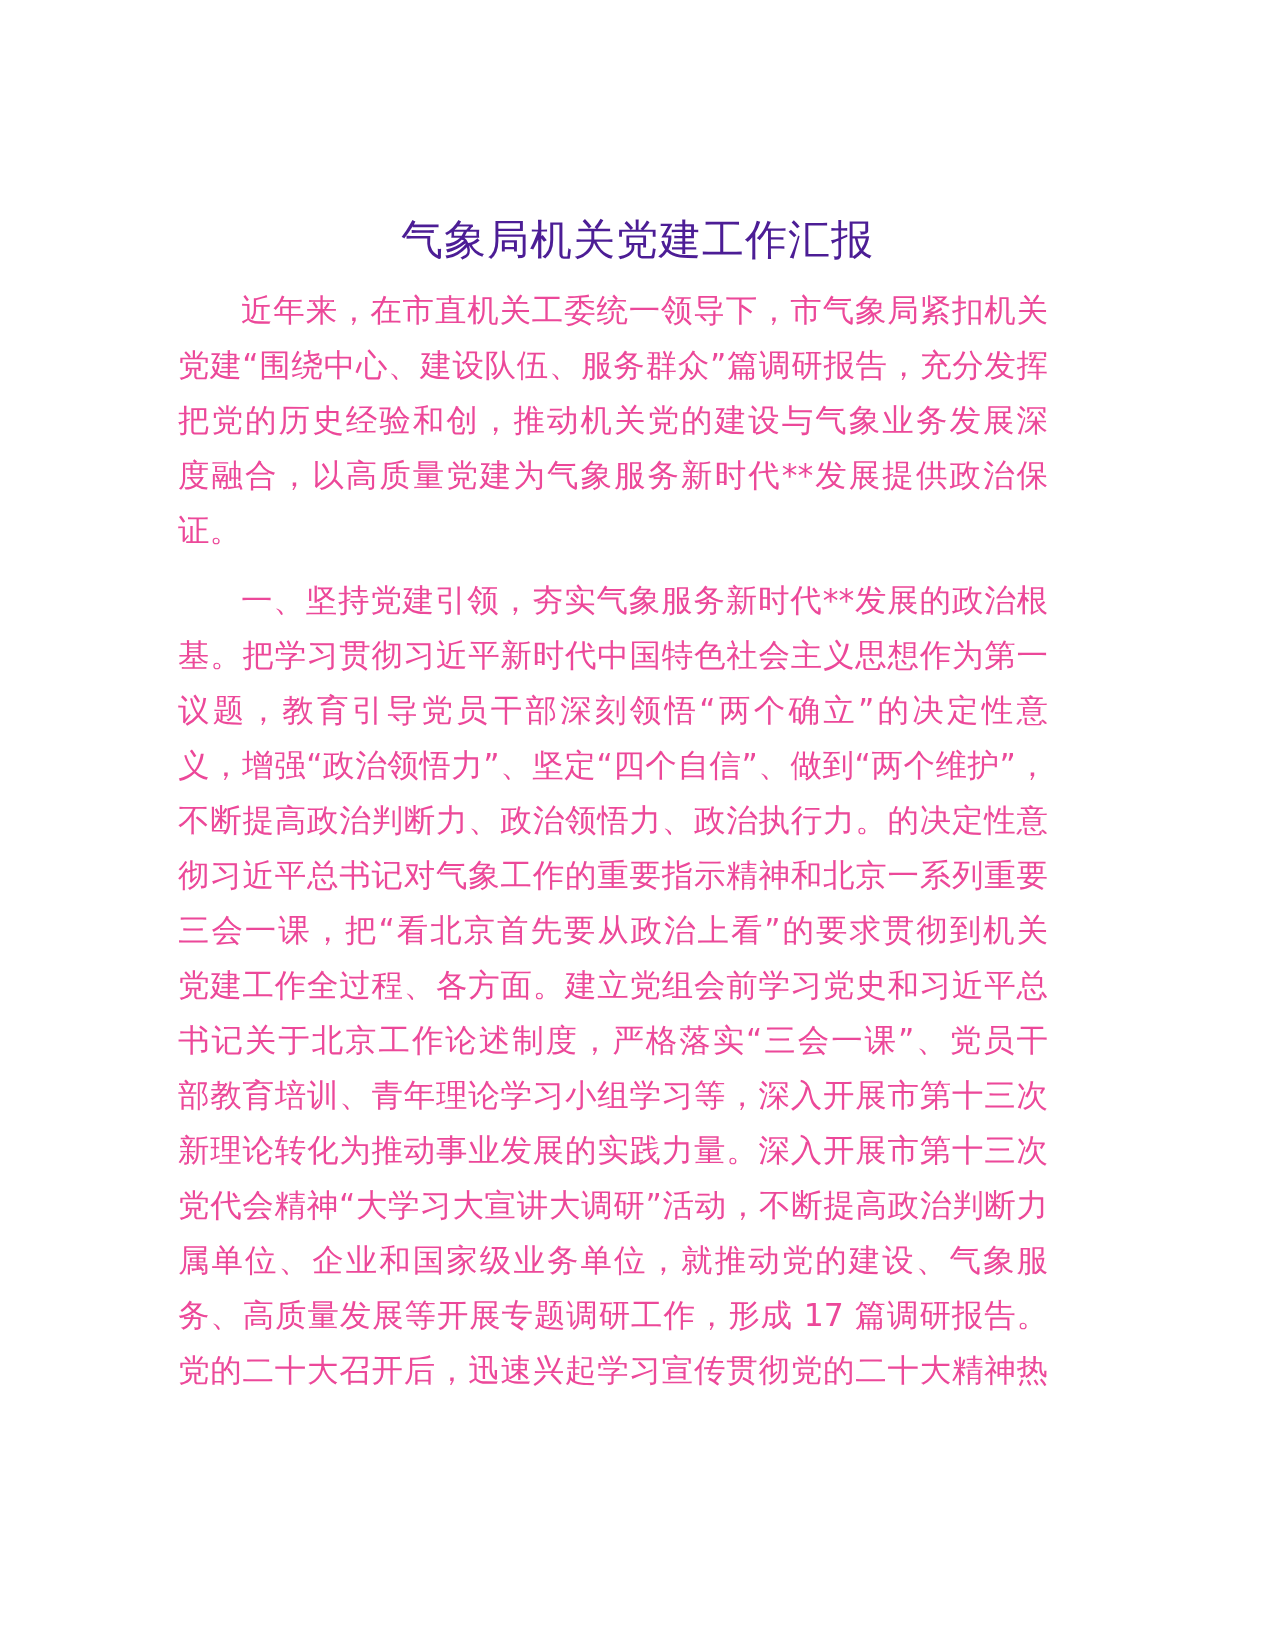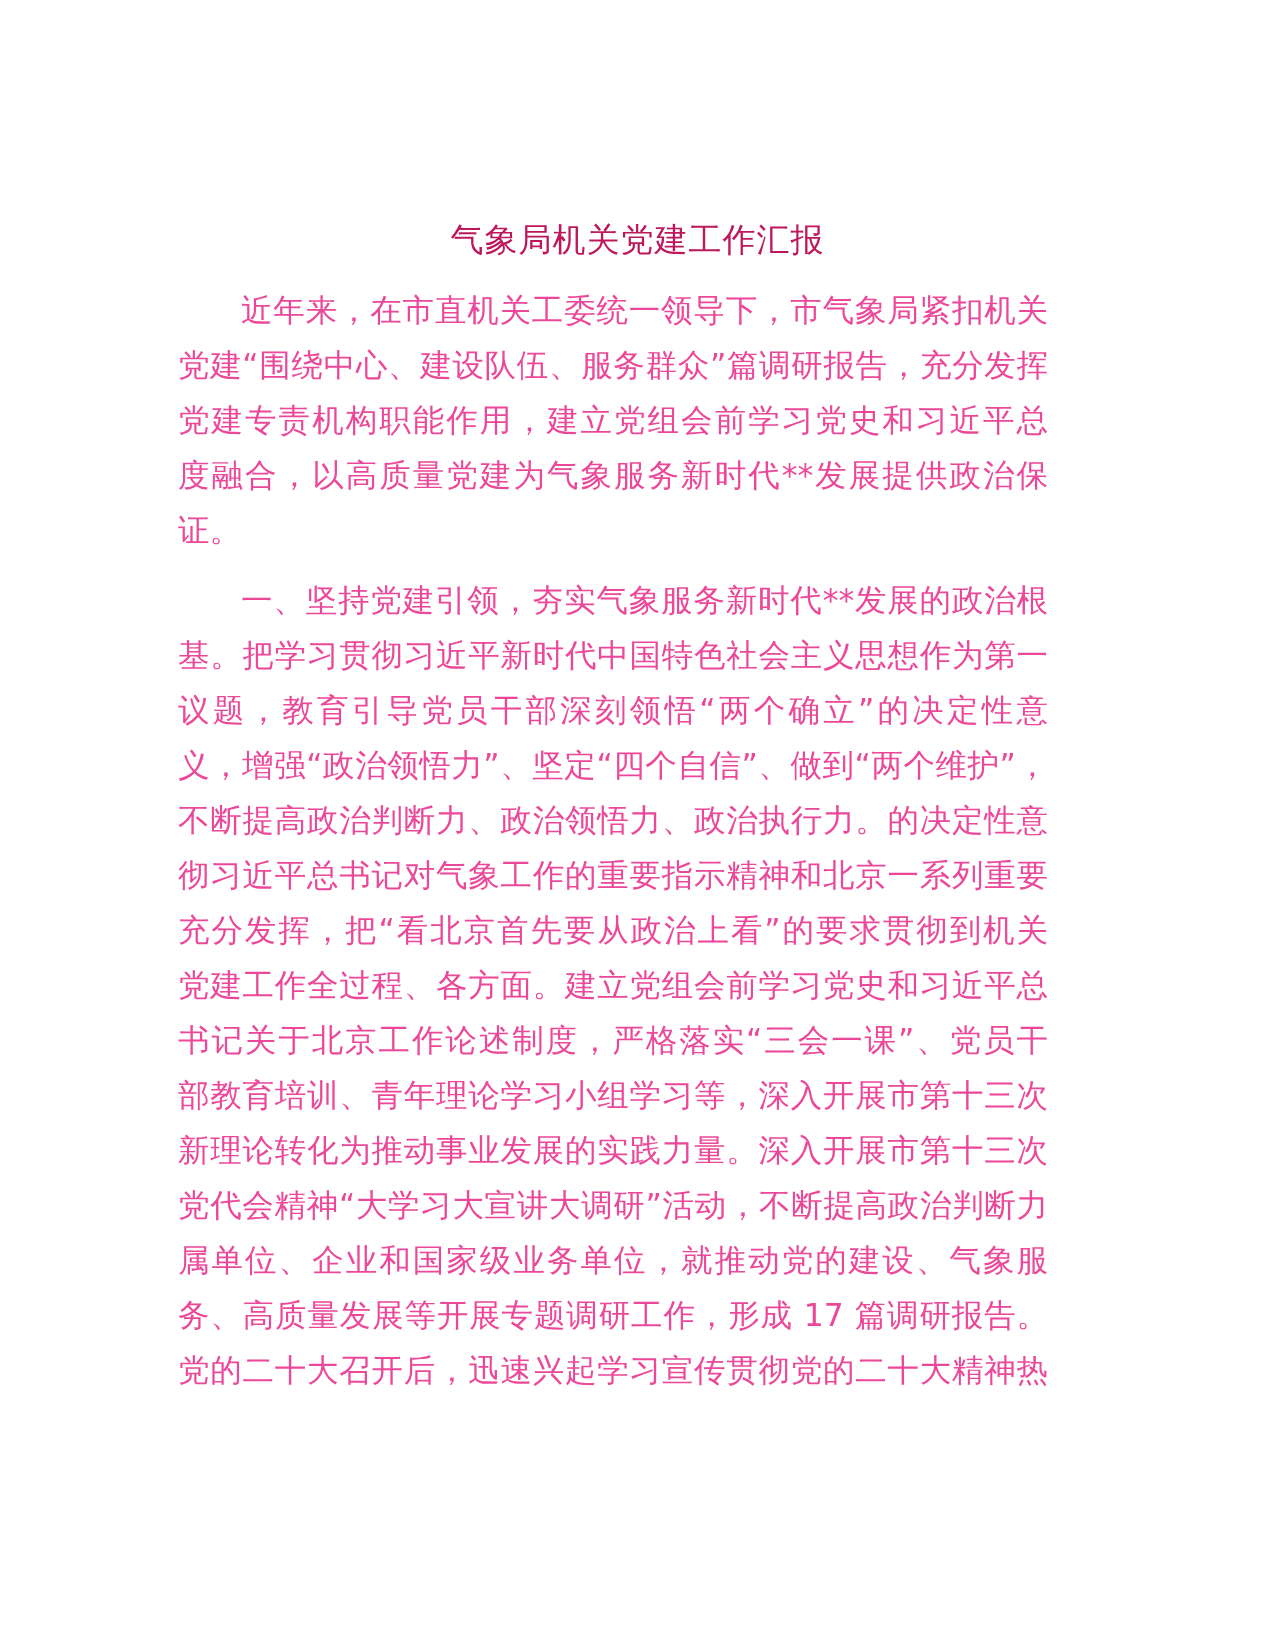--- a/index.html
+++ b/index.html
@@ -22,24 +22,24 @@
     width: 1275px;
     height: 1650px;
     background: #ffffff;
   }
   .title {
     position: absolute;
     left: 0;
     top: 212px;
     width: 1275px;
     text-align: center;
-    font-size: 33px;
+    font-size: 42px;
     line-height: 56px;
     letter-spacing: 1px;
-    color: #be185d;
+    color: #4c1d95;
   }
   .body-text {
     position: absolute;
     left: 178px;
     width: 870px;
   }
   .line {
     display: block;
     height: 55px;
     line-height: 55px;
@@ -61,33 +61,33 @@
 </head>
 <body>
 
 <div class="page">
 
   <div class="title">气象局机关党建工作汇报</div>
 
   <div class="body-text para1">
     <span class="line indent">近年来，在市直机关工委统一领导下，市气象局紧扣机关</span>
     <span class="line">党建“围绕中心、建设队伍、服务群众”篇调研报告，充分发挥</span>
-    <span class="line">党建专责机构职能作用，建立党组会前学习党史和习近平总</span>
+    <span class="line">把党的历史经验和创，推动机关党的建设与气象业务发展深</span>
     <span class="line">度融合，以高质量党建为气象服务新时代**发展提供政治保</span>
     <span class="line last">证。</span>
   </div>
 
   <div class="body-text para2">
     <span class="line indent">一、坚持党建引领，夯实气象服务新时代**发展的政治根</span>
     <span class="line">基。把学习贯彻习近平新时代中国特色社会主义思想作为第一</span>
     <span class="line">议题，教育引导党员干部深刻领悟“两个确立”的决定性意</span>
     <span class="line">义，增强“政治领悟力”、坚定“四个自信”、做到“两个维护”，</span>
     <span class="line">不断提高政治判断力、政治领悟力、政治执行力。的决定性意</span>
     <span class="line">彻习近平总书记对气象工作的重要指示精神和北京一系列重要</span>
-    <span class="line">充分发挥，把“看北京首先要从政治上看”的要求贯彻到机关</span>
+    <span class="line">三会一课，把“看北京首先要从政治上看”的要求贯彻到机关</span>
     <span class="line">党建工作全过程、各方面。建立党组会前学习党史和习近平总</span>
     <span class="line">书记关于北京工作论述制度，严格落实“三会一课”、党员干</span>
     <span class="line">部教育培训、青年理论学习小组学习等，深入开展市第十三次</span>
     <span class="line">新理论转化为推动事业发展的实践力量。深入开展市第十三次</span>
     <span class="line">党代会精神“大学习大宣讲大调研”活动，不断提高政治判断力</span>
     <span class="line">属单位、企业和国家级业务单位，就推动党的建设、气象服</span>
     <span class="line">务、高质量发展等开展专题调研工作，形成 17 篇调研报告。</span>
     <span class="line">党的二十大召开后，迅速兴起学习宣传贯彻党的二十大精神热</span>
   </div>
 

